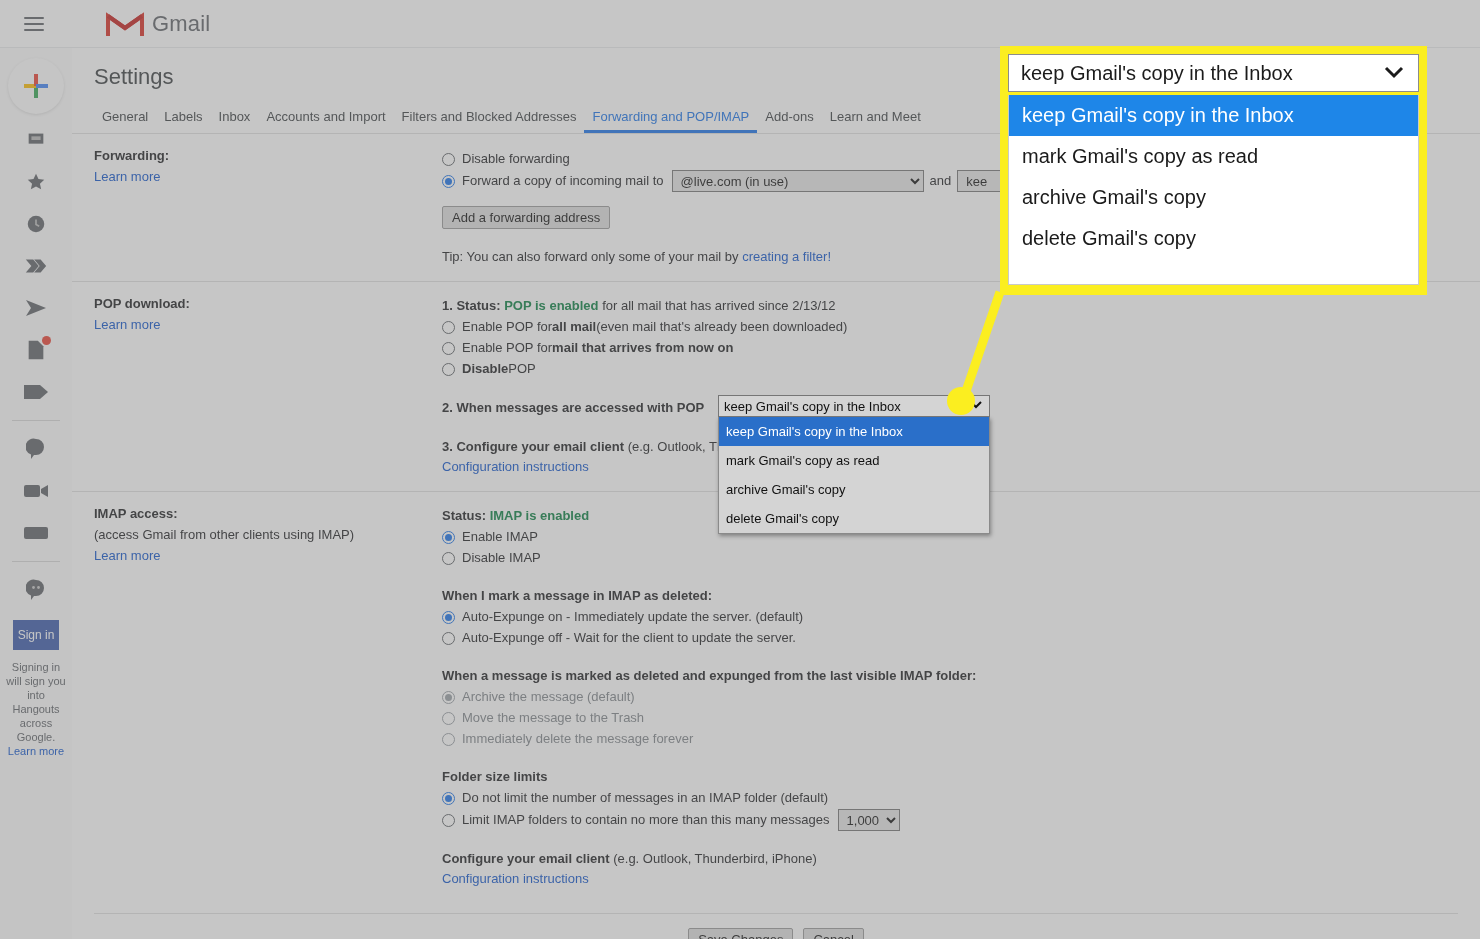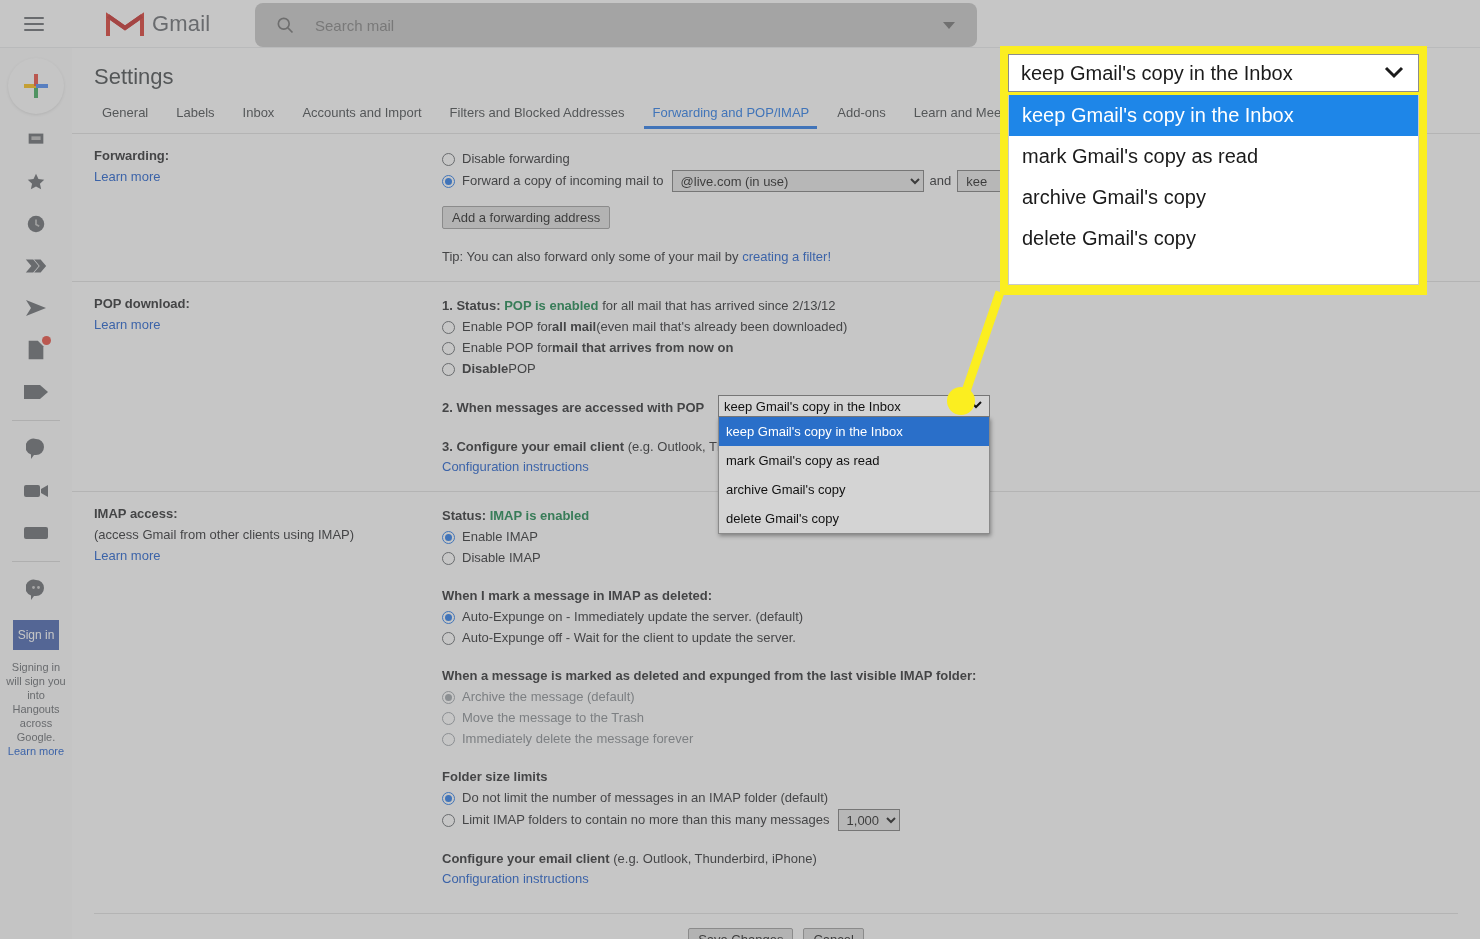--- a/index.html
+++ b/index.html
@@ -65,21 +65,21 @@
   .signin-note { font-size:11px;color:#5f6368;line-height:14px;margin-top:10px; }
   .signin-note a { color:#1a73e8; text-decoration:none; }
 
   
   .settings {
     position:absolute; left:72px; top:48px; width:1408px; height:891px;
     background:#ffffff;
   }
   .settings-title { font-size:22px; color:#3c4043; padding:16px 0 10px 22px; font-weight:400; }
   .tabs {
-    display:flex; align-items:center; gap:12px; padding-left:22px;
+    display:flex; align-items:flex-end; gap:0; padding-left:22px;
     border-bottom:1px solid #e0e0e0; height:34px;
   }
   .tab {
     font-size:13px; color:#3c4043; padding:0 8px 9px; white-space:nowrap; cursor:pointer;
   }
   .tab.active { color:#1a73e8; border-bottom:3px solid #1a73e8; padding-bottom:6px; }
 
   .section {
     display:flex; border-bottom:1px solid #e0e0e0; padding:14px 0 14px 22px;
   }
@@ -176,28 +176,20 @@
         <span></span>
     </div>
     <div class="gmail-logo">
       <svg width="38" height="28" viewBox="0 0 38 28">
         <path d="M2 26 V6 L19 18 L36 6 V26" fill="none" stroke="#d93025" stroke-width="4"></path>
         <path d="M2 6 L19 18 L36 6" fill="none" stroke="#c5221f" stroke-width="4"></path>
       </svg>
       <span class="gmail-word">Gmail</span>
     </div>
 
-    <div class="searchbox">
-      <svg class="search-icon" viewBox="0 0 24 24">
-        <circle cx="10.5" cy="10.5" r="6.5" fill="none" stroke="#4a4a4a" stroke-width="2"></circle>
-        <line x1="15.5" y1="15.5" x2="21" y2="21" stroke="#4a4a4a" stroke-width="2"></line>
-      </svg>
-      <input class="search-input" value="" placeholder="Search mail" style="">
-      <div class="search-caret"></div>
-    </div>
   </div>
 
   <div class="rail">
     <div class="compose">
       <svg width="30" height="30" viewBox="0 0 30 30">
         <rect x="13" y="3" width="4" height="24" fill="#34a853"></rect>
         <rect x="3" y="13" width="24" height="4" fill="#fbbc04"></rect>
         <rect x="13" y="3" width="4" height="12" fill="#ea4335"></rect>
         <rect x="15" y="13" width="12" height="4" fill="#4285f4"></rect>
       </svg>

